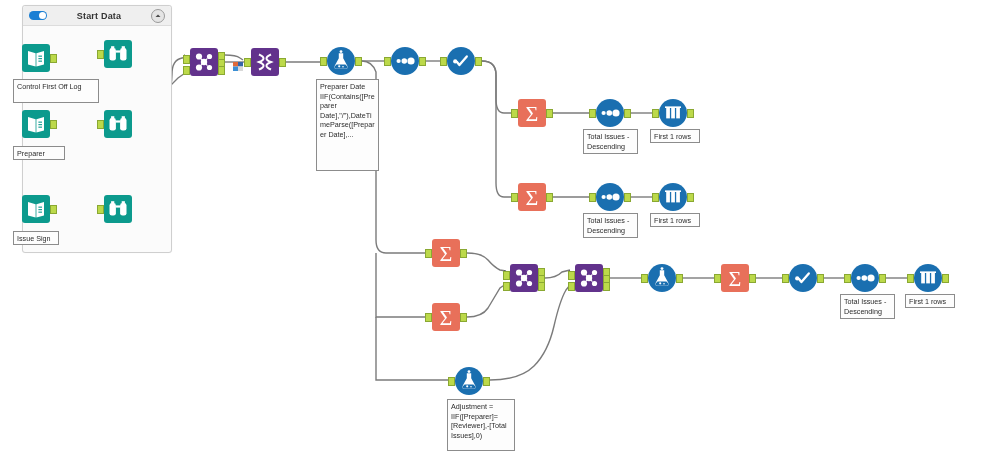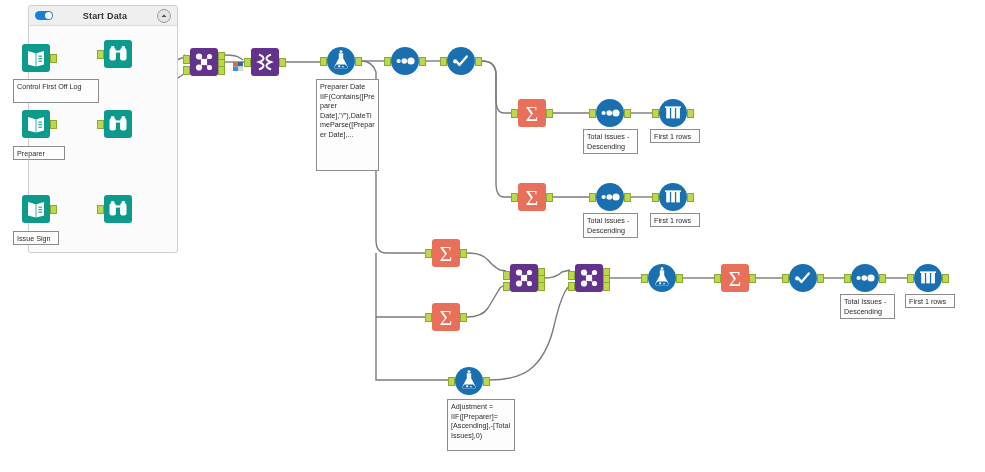--- a/index.html
+++ b/index.html
@@ -178,21 +178,21 @@
 
     <path d="M683 278 L714 278"></path>
 
     <path d="M756 278 L782 278"></path>
 
     <path d="M824 278 L844 278"></path>
 
     <path d="M886 278 L907 278"></path>
   </svg>
 
-  <div class="container-box" style="left:28px;top:5px;width:148px;height:246px;">
+  <div class="container-box" style="left:22px;top:5px;width:148px;height:246px;">
     <div class="container-head">
       <div class="toggle"></div>
       <div class="container-title">Start Data</div>
       <div class="collapse-btn">
         <svg width="8" height="8" viewBox="0 0 8 8">
             <path d="M1.5 5 L4 2.5 L6.5 5 Z" fill="#4a4a4a"></path>
           </svg>
       </div>
     </div>
   </div>
@@ -567,15 +567,15 @@
       <svg width="28" height="28" viewBox="0 0 28 28">
         <path d="M11.8 6.2 L16.2 6.2 L16.2 11.2 L20.4 19 Q21.6 21.6 18.8 21.6 L9.2 21.6 Q6.4 21.6 7.6 19 L11.8 11.2 Z" fill="#ffffff"></path>
         <circle cx="14" cy="4.6" r="1.4" fill="#ffffff"></circle>
         <path d="M9.6 17.4 L18.4 17.4 L20.4 19.6 Q21.4 21.4 18.8 21.4 L9.2 21.4 Q6.6 21.4 7.6 19.6 Z" fill="#1a6fb0"></path>
         <circle cx="12.2" cy="19.3" r="1.1" fill="#ffffff"></circle>
         <circle cx="16" cy="19.8" r="0.8" fill="#ffffff"></circle>
       </svg>
     </span>
     <span class="nub out"></span>
   </div>
-  <div class="anno tall" style="left:447px;top:399px;width:68px;height:52px;">Adjustment = IIF([Preparer]=[Ascending],-[Total Issues],0)</div>
+  <div class="anno tall" style="left:447px;top:399px;width:68px;height:52px;">Adjustment = IIF([Preparer]=[Reviewer],-[Total Issues],0)</div>
 
 </div>
 
 </body></html>

